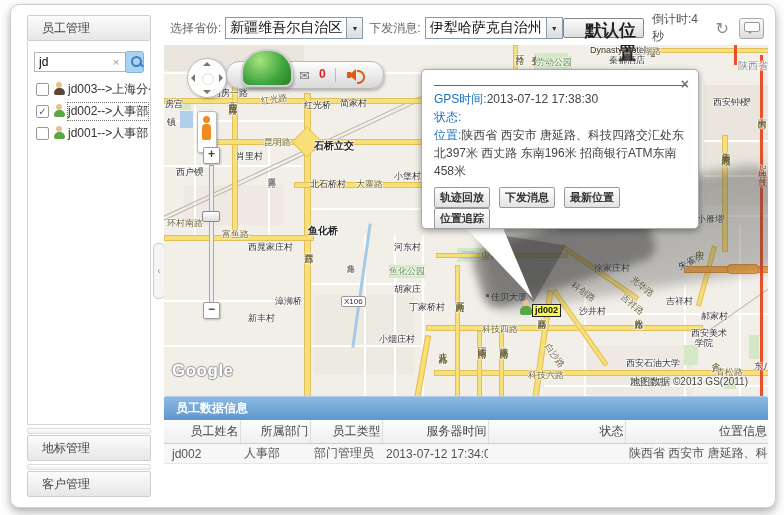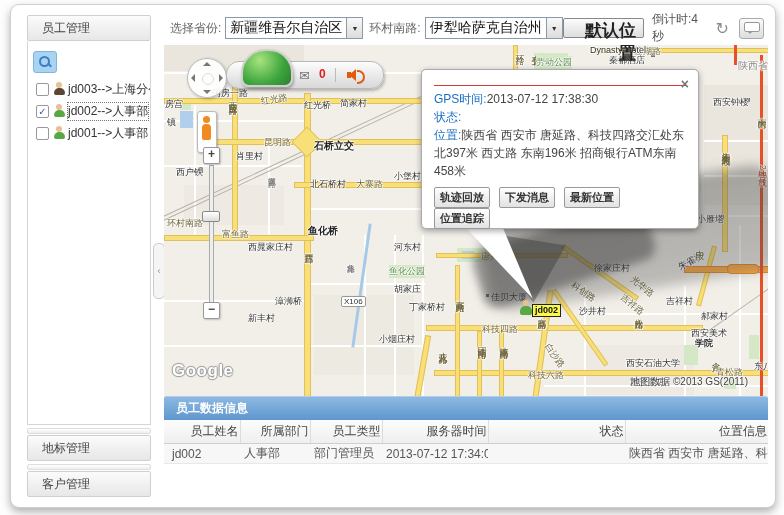--- a/index.html
+++ b/index.html
@@ -147,20 +147,21 @@
 </head>
 <body>
 
 <div id="stage">
   <div class="window">
 
     <div class="sidebar">
       <div class="acc-head">员工管理</div>
       <div class="acc-body">
         <div class="searchrow">
+          <input value="jd" style="">
           <span class="clear-x">×</span>
           <span class="search-btn">
               <i></i>
               <b></b>
             </span>
         </div>
         <div>
             <div class="emp-row">
               <span class="cb"></span>
               <span class="avatar">
@@ -194,21 +195,21 @@
     </div>
     <div class="collapse-handle">‹</div>
 
     <div class="main">
       <div class="toolbar">
         <span class="tlabel">选择省份:</span>
         <span class="dd">
           <span class="val">新疆维吾尔自治区</span>
           <span class="arrow">▼</span>
         </span>
-        <span class="tlabel">环村南路:</span>
+        <span class="tlabel">下发消息:</span>
         <span class="dd">
           <span class="val">伊犁哈萨克自治州</span>
           <span class="arrow">▼</span>
         </span>
         <span class="rightgrp">
           <button class="btn-default">默认位置</button>
           <span class="countdown">倒计时:4秒</span>
           <span class="refresh">↻</span>
           <span class="bubble-btn">
               <i></i>
@@ -332,21 +333,21 @@
             <span class="ml road vert" style="left: 272px; top: 300px;">丈八北路</span>
             <span class="ml road" style="left: 364px; top: 324px;">科技六路</span>
             <span class="ml road vert" style="left: 371px; top: 266px;">高新路</span>
             <span class="ml road" style="left: 412px; top: 234px; transform: rotate(35deg); transform-origin: left top;">科创路</span>
             <span class="ml road" style="left: 388px; top: 296px; transform: rotate(55deg); transform-origin: left top;">白沙路</span>
             <span class="ml place" style="left: 415px; top: 260px;">沙井村</span>
             <span class="ml place" style="left: 430px; top: 217px;">徐家庄村</span>
             <span class="ml place" style="left: 502px; top: 250px;">吉祥村</span>
             <span class="ml place" style="left: 537px; top: 265px;">郝家村</span>
             <span class="ml place" style="left: 527px; top: 282px;">西安美术</span>
-            <span class="ml place" style="left: 531px; top: 292px; font-weight: bold;">学院</span>
+            <span class="ml place" style="left: 531px; top: 292px;">学院</span>
             <span class="ml road" style="left: 472px; top: 228px; transform: rotate(40deg); transform-origin: left top;">光华路</span>
             <span class="ml road" style="left: 462px; top: 246px; transform: rotate(40deg); transform-origin: left top;">吉祥路</span>
             <span class="ml road vert" style="left: 468px; top: 266px;">永松路</span>
             <span class="ml place" style="left: 512px; top: 217px; transform: rotate(-28deg); transform-origin: left top;">朱雀桥</span>
             <span class="ml road vert" style="left: 555px; top: 100px;">朱雀大街北段</span>
             <span class="ml road vert" style="left: 529px; top: 198px;">中段</span>
             <span class="ml place" style="left: 533px; top: 168px;">小雁塔</span>
             <span class="ml place" style="left: 549px; top: 51px;">西安钟楼</span>
             <span class="ml area" style="left: 574px; top: 14px;">陕西省</span>
             <span class="ml road vert" style="left: 591px; top: 66px;">南大街</span>

